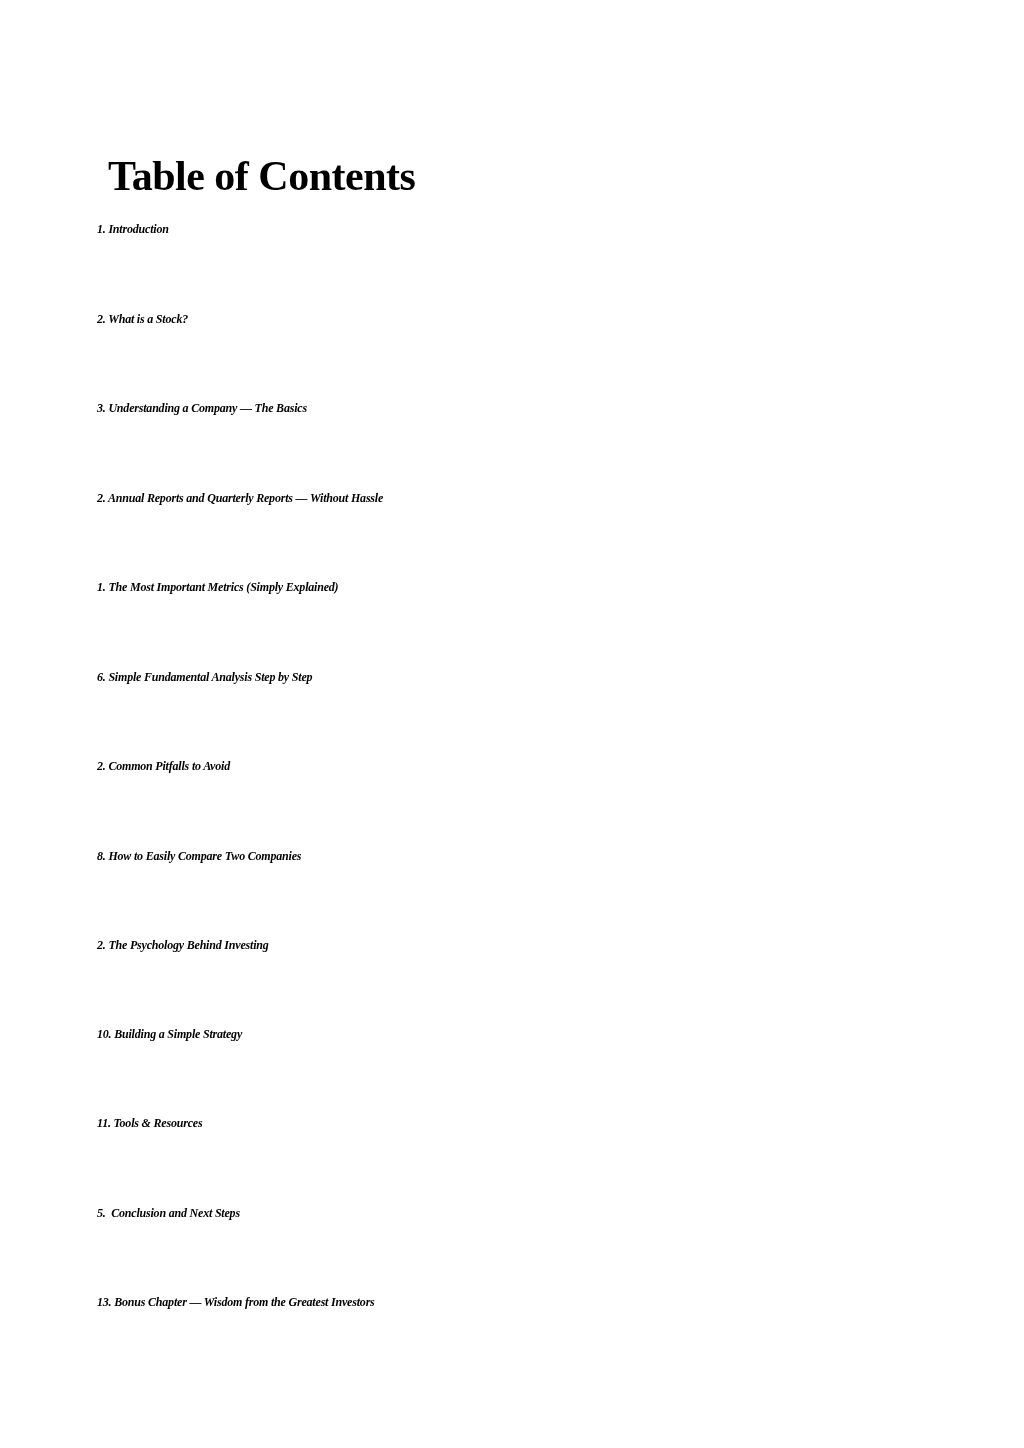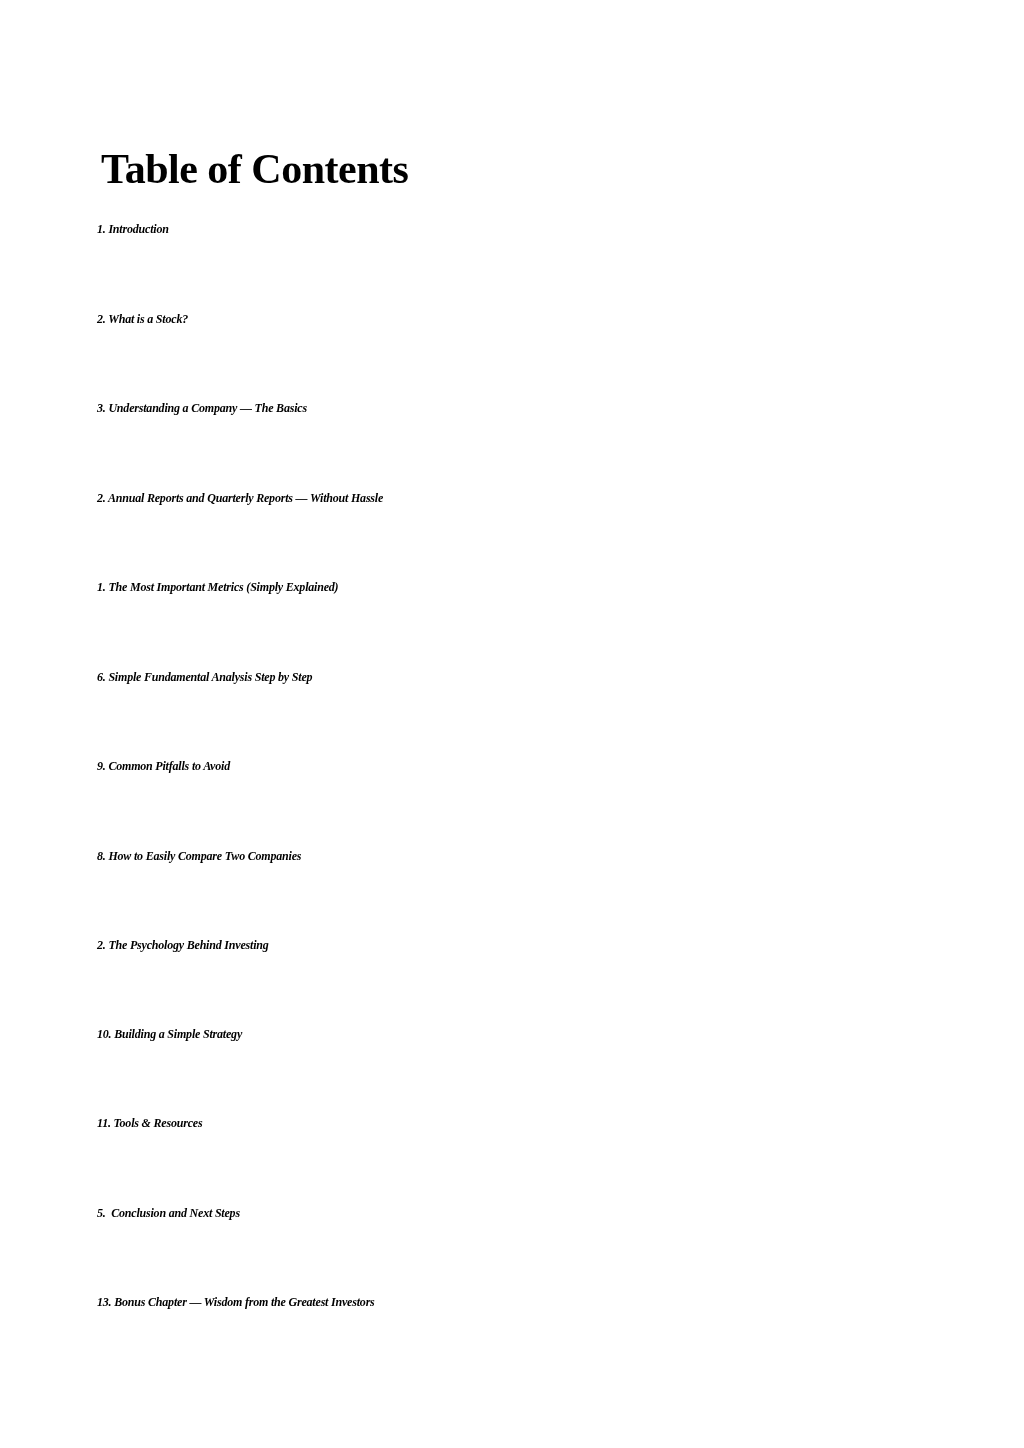--- a/index.html
+++ b/index.html
@@ -2,41 +2,41 @@
 <html><head>
   <meta charset="utf-8">
   <style>
     html, body { margin: 0; padding: 0; background: #ffffff; }
     body { width: 1024px; height: 1448px; position: relative; overflow: hidden; color: #000; }
     .page { position: absolute; left: 97px; top: 0; right: 0; }
     .title {
       position: absolute; left: 0; top: 140px;
       font-family: "Liberation Serif", "DejaVu Serif", serif;
       font-weight: bold; font-size: 42px; line-height: 50px;
-      letter-spacing: -0.5px; margin: 4px; white-space: nowrap;
+      letter-spacing: -0.5px; margin: 11px; white-space: nowrap;
     }
     .toc-item {
       position: absolute; left: 0;
       font-family: "Liberation Serif", "DejaVu Serif", serif;
       font-weight: bold; font-style: italic; font-size: 12px; line-height: 24px;
       white-space: pre; letter-spacing: -0.2px;
     }
   </style>
 </head>
 <body>
 
 <div class="page">
   <h1 class="title">Table of Contents</h1>
 
   <div class="toc-item" style="top:217px">1. Introduction</div>
   <div class="toc-item" style="top:307px">2. What is a Stock?</div>
   <div class="toc-item" style="top:396px">3. Understanding a Company — The Basics</div>
   <div class="toc-item" style="top:486px">2. Annual Reports and Quarterly Reports — Without Hassle</div>
   <div class="toc-item" style="top:575px">1. The Most Important Metrics (Simply Explained)</div>
   <div class="toc-item" style="top:665px">6. Simple Fundamental Analysis Step by Step</div>
-  <div class="toc-item" style="top:754px">9. Common Pitfalls to Avoid</div>
+  <div class="toc-item" style="top:754px">2. Common Pitfalls to Avoid</div>
   <div class="toc-item" style="top:844px">8. How to Easily Compare Two Companies</div>
   <div class="toc-item" style="top:933px">2. The Psychology Behind Investing</div>
   <div class="toc-item" style="top:1022px">10. Building a Simple Strategy</div>
   <div class="toc-item" style="top:1111px">11. Tools &amp; Resources</div>
   <div class="toc-item" style="top:1201px">5.  Conclusion and Next Steps</div>
   <div class="toc-item" style="top:1290px">13. Bonus Chapter — Wisdom from the Greatest Investors</div>
 </div>
 
 </body></html>

